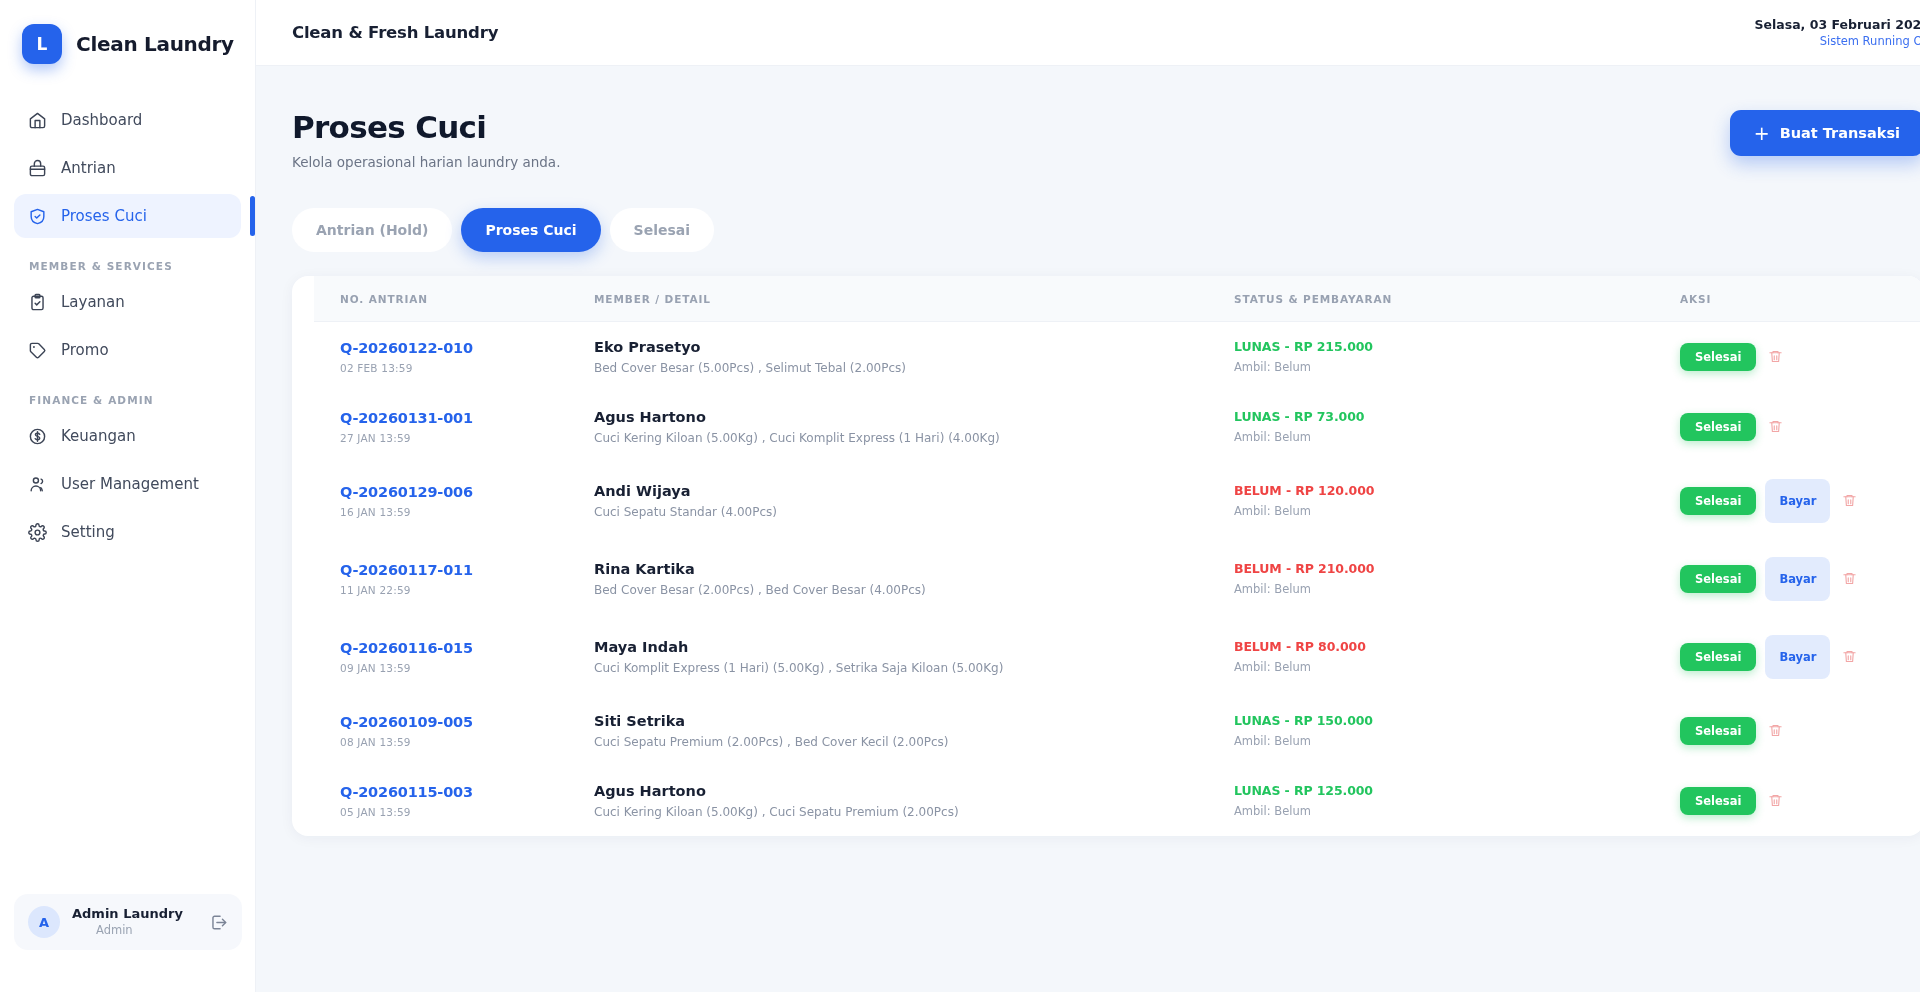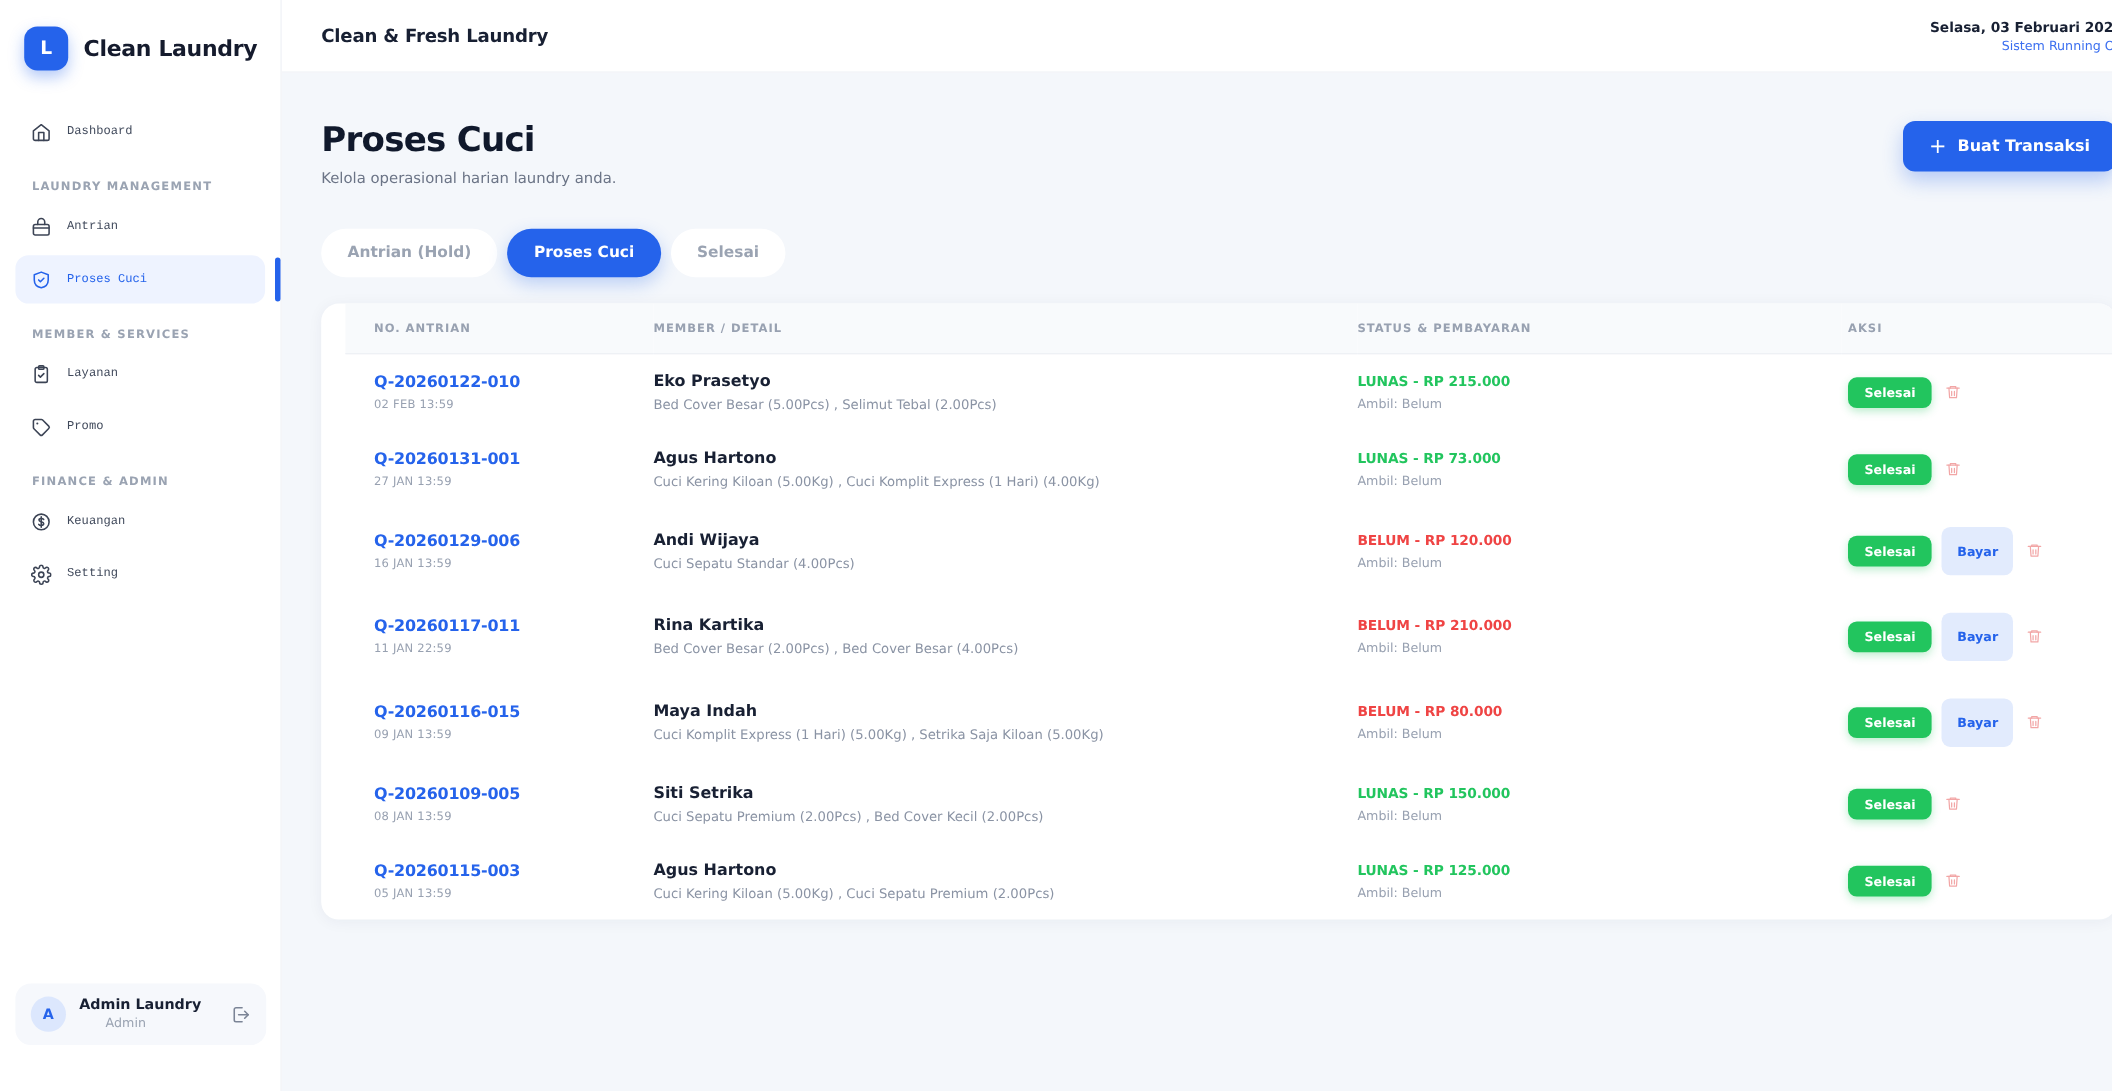--- a/index.html
+++ b/index.html
@@ -31,22 +31,22 @@
 
   .nav { margin-top: 34px; padding: 0 14px; }
   .nav-section {
     font-size: 10.5px; font-weight: 700; letter-spacing: 1.1px;
     color: #9aa3b2; text-transform: uppercase;
     padding: 18px 0 8px 15px;
   }
   .nav-item {
     display: flex; align-items: center; gap: 14px;
     height: 44px; padding: 0 14px; border-radius: 12px;
-    color: #414a5c; font-size: 11px; margin-bottom: 4px;
-    position: relative; cursor: pointer; font-family: Liberation Mono, monospace;
+    color: #414a5c; font-size: 15px; margin-bottom: 4px;
+    position: relative; cursor: pointer;
   }
   .nav-item .ico { width: 19px; height: 19px; display: block; flex: 0 0 19px; color: #3c4455; }
   .nav-item.active { background: #eef3ff; color: #2563eb; font-weight: 500; }
   .nav-item.active .ico { color: #2563eb; }
   .nav-item.active::after {
     content: ""; position: absolute; right: -14px; top: 2px;
     width: 5px; height: 40px; background: #2563eb; border-radius: 4px;
   }
 
   .user-card {
@@ -162,21 +162,20 @@
       <div class="nav-item">
         <span class="ico">
           <svg viewBox="0 0 24 24" fill="none" stroke="currentColor" stroke-width="1.8" stroke-linecap="round" stroke-linejoin="round">
               <path d="M3 10l9-7 9 7v9a2 2 0 0 1-2 2H5a2 2 0 0 1-2-2z"></path>
               <path d="M9 21V12h6v9"></path>
             </svg>
         </span>
         <span>Dashboard</span>
       </div>
 
-      <div class="nav-section">LAUNDRY MANAGEMENT</div>
 
       <div class="nav-item">
         <span class="ico">
           <svg viewBox="0 0 24 24" fill="none" stroke="currentColor" stroke-width="1.8" stroke-linecap="round" stroke-linejoin="round">
               <rect x="3" y="9" width="18" height="12" rx="2"></rect>
               <path d="M8 9V6a4 4 0 0 1 8 0v3"></path>
               <path d="M3 13h18"></path>
             </svg>
         </span>
         <span>Antrian</span>
@@ -222,20 +221,31 @@
         <span class="ico">
           <svg viewBox="0 0 24 24" fill="none" stroke="currentColor" stroke-width="1.8" stroke-linecap="round" stroke-linejoin="round">
               <circle cx="12" cy="12" r="9"></circle>
               <path d="M12 6v12"></path>
               <path d="M14.8 9.2c-.5-.8-1.5-1.2-2.8-1.2-1.6 0-2.6.7-2.6 1.9 0 2.6 5.4 1.2 5.4 4 0 1.3-1.1 2.1-2.8 2.1-1.4 0-2.4-.5-2.9-1.3"></path>
             </svg>
         </span>
         <span>Keuangan</span>
       </div>
 
+      <div class="nav-item">
+        <span class="ico">
+          <svg viewBox="0 0 24 24" fill="none" stroke="currentColor" stroke-width="1.8" stroke-linecap="round" stroke-linejoin="round">
+              <circle cx="10" cy="7" r="3.2"></circle>
+              <path d="M4 20a6 6 0 0 1 12 0"></path>
+              <path d="M16.5 5.2a3 3 0 0 1 0 5.6"></path>
+              <path d="M18 20a5.6 5.6 0 0 0-2-4"></path>
+            </svg>
+        </span>
+        <span>User Management</span>
+      </div>
 
       <div class="nav-item">
         <span class="ico">
           <svg viewBox="0 0 24 24" fill="none" stroke="currentColor" stroke-width="1.8" stroke-linecap="round" stroke-linejoin="round">
               <circle cx="12" cy="12" r="3"></circle>
               <path d="M19.4 15a1.6 1.6 0 0 0 .3 1.8l.1.1a2 2 0 1 1-2.8 2.8l-.1-.1a1.6 1.6 0 0 0-1.8-.3 1.6 1.6 0 0 0-1 1.5V21a2 2 0 1 1-4 0v-.1A1.6 1.6 0 0 0 9 19.4a1.6 1.6 0 0 0-1.8.3l-.1.1a2 2 0 1 1-2.8-2.8l.1-.1a1.6 1.6 0 0 0 .3-1.8 1.6 1.6 0 0 0-1.5-1H3a2 2 0 1 1 0-4h.1A1.6 1.6 0 0 0 4.6 9a1.6 1.6 0 0 0-.3-1.8l-.1-.1a2 2 0 1 1 2.8-2.8l.1.1a1.6 1.6 0 0 0 1.8.3H9a1.6 1.6 0 0 0 1-1.5V3a2 2 0 1 1 4 0v.1a1.6 1.6 0 0 0 1 1.5 1.6 1.6 0 0 0 1.8-.3l.1-.1a2 2 0 1 1 2.8 2.8l-.1.1a1.6 1.6 0 0 0-.3 1.8V9a1.6 1.6 0 0 0 1.5 1H21a2 2 0 1 1 0 4h-.1a1.6 1.6 0 0 0-1.5 1z"></path>
             </svg>
         </span>
         <span>Setting</span>
       </div>

